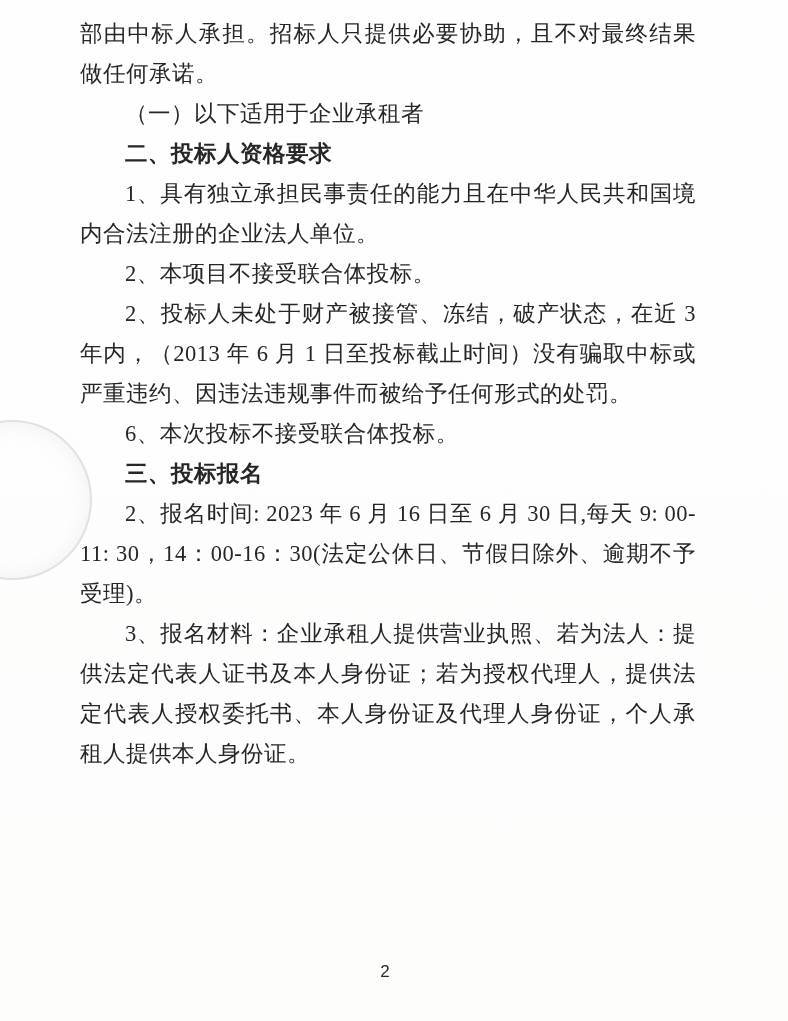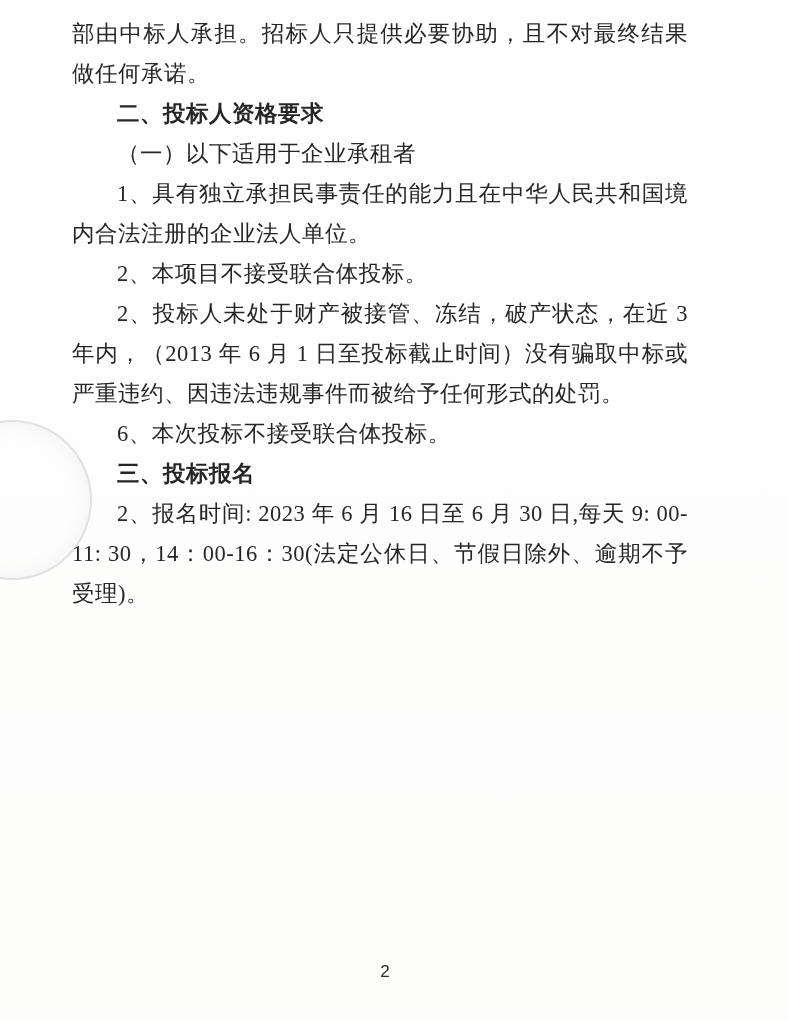--- a/index.html
+++ b/index.html
@@ -27,21 +27,21 @@
     top: 420px;
     width: 156px;
     height: 156px;
     border-radius: 50%;
     border: 2px solid rgba(165, 165, 165, 0.40);
     box-shadow: inset 0 0 20px rgba(170, 170, 170, 0.22);
     opacity: 0.8;
   }
   .content {
     position: absolute;
-    left: 72px;
+    left: 80px;
     top: 14px;
     width: 616px;
     font-size: 22.5px;
     line-height: 40px;
     text-align: justify;
     letter-spacing: 0.5px;
   }
   p.para {
     margin: 0;
     text-indent: 2em;
@@ -65,25 +65,26 @@
 </style>
 </head>
 <body>
 
 <div class="page">
 
   <div class="stamp"></div>
 
   <div class="content">
     <p class="para noindent">部由中标人承担。招标人只提供必要协助，且不对最终结果做任何承诺。</p>
+    <p class="para">（一）以下适用于企业承租者</p>
     <p class="para heading">二、投标人资格要求</p>
-    <p class="para">（一）以下适用于企业承租者</p>
     <p class="para">1、具有独立承担民事责任的能力且在中华人民共和国境内合法注册的企业法人单位。</p>
     <p class="para">2、本项目不接受联合体投标。</p>
     <p class="para">2、投标人未处于财产被接管、冻结，破产状态，在近 3 年内，（2013 年 6 月 1 日至投标截止时间）没有骗取中标或严重违约、因违法违规事件而被给予任何形式的处罚。</p>
     <p class="para">6、本次投标不接受联合体投标。</p>
     <p class="para heading">三、投标报名</p>
     <p class="para">2、报名时间: 2023 年 6 月 16 日至 6 月 30 日,每天 9: 00-11: 30，14：00-16：30(法定公休日、节假日除外、逾期不予受理)。</p>
+    <p class="para">3、报名材料：企业承租人提供营业执照、若为法人：提供法定代表人证书及本人身份证；若为授权代理人，提供法定代表人授权委托书、本人身份证及代理人身份证，个人承租人提供本人身份证。</p>
   </div>
 
   <div class="footer">2</div>
 
 </div>
 
 </body></html>

